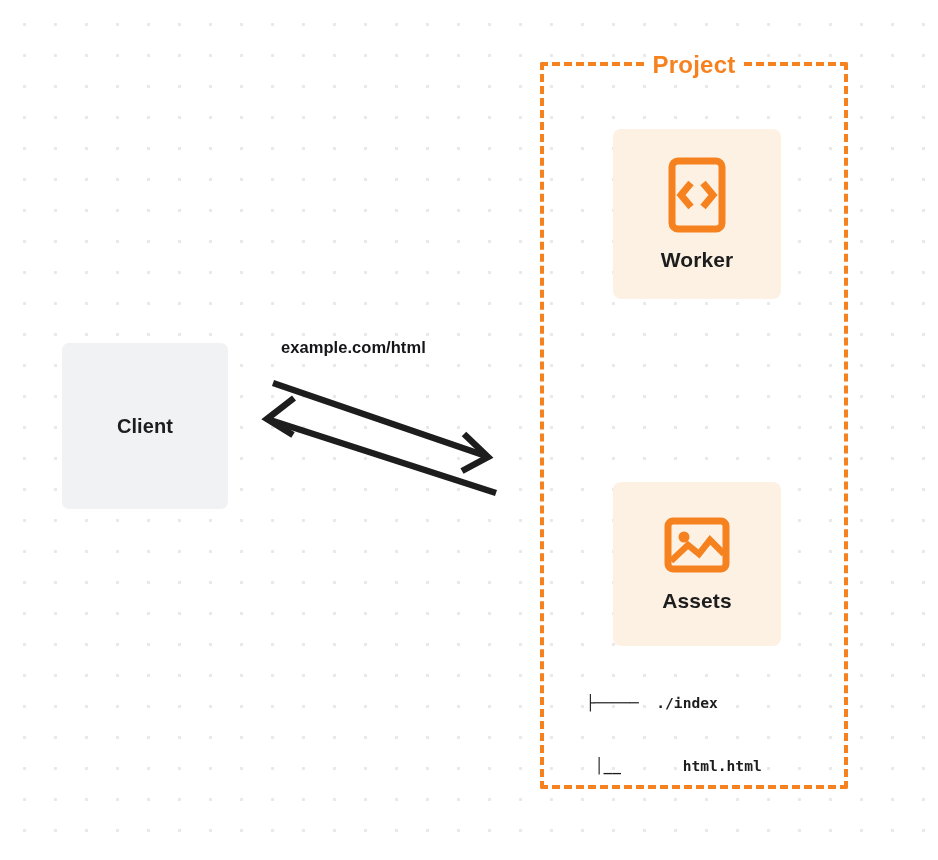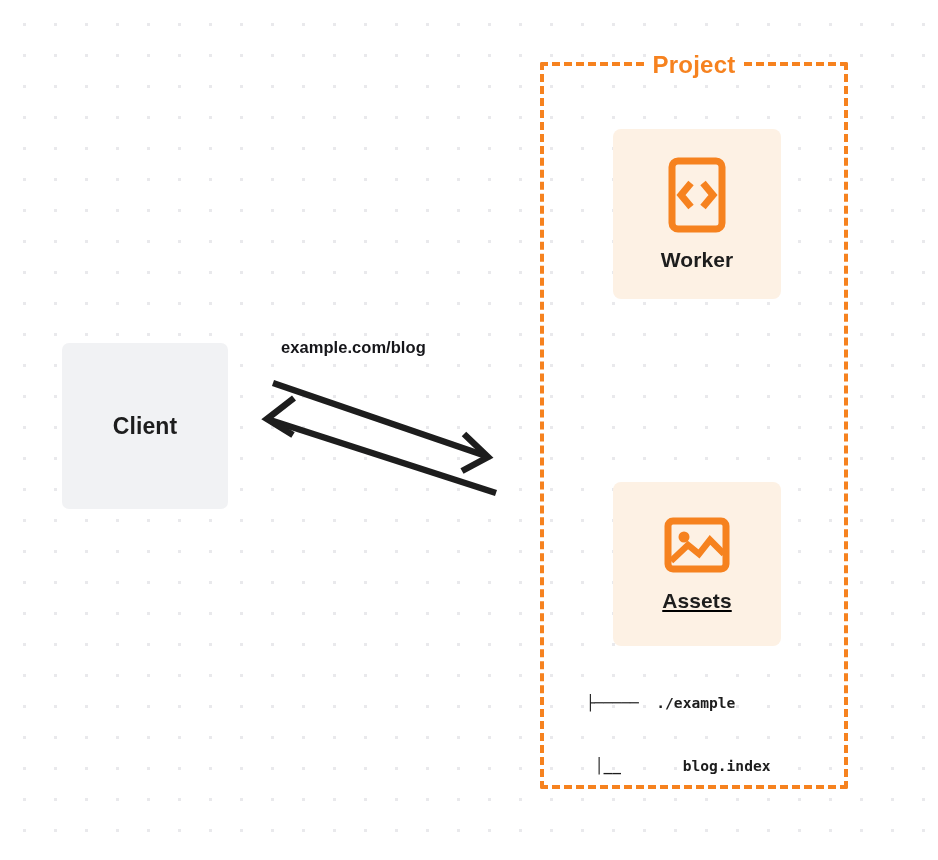--- a/index.html
+++ b/index.html
@@ -32,21 +32,21 @@
     top: 343px;
     width: 166px;
     height: 166px;
     background: #f1f2f4;
     border-radius: 7px;
     display: flex;
     align-items: center;
     justify-content: center;
   }
   .client-label {
-    font-size: 23px;
+    font-size: 20px;
     font-weight: 700;
     color: #1d1d1d;
     letter-spacing: 0.1px;
   }
 
   
   .request-label {
     position: absolute;
     left: 281px;
     top: 338px;
@@ -106,21 +106,20 @@
   }
   .card-worker {
     left: 613px;
     top: 129px;
     height: 170px;
   }
   .card-assets {
     left: 613px;
     top: 482px;
     height: 164px;
-    text-decoration: underline;
   }
   .card-icon {
     display: block;
     margin-bottom: 14px;
   }
   .card-label {
     font-size: 21px;
     font-weight: 700;
     color: #1d1d1d;
     letter-spacing: 0.1px;
@@ -144,21 +143,21 @@
 </style>
 </head>
 <body>
 
 <div id="canvas">
 
   <div class="client-node">
     <span class="client-label">Client</span>
   </div>
 
-  <div class="request-label">example.com/blog</div>
+  <div class="request-label">example.com/html</div>
 
   <svg class="arrows-svg" viewBox="0 0 270 160">
 
     <g>
       <line x1="23" y1="23" x2="236" y2="96" stroke="#1d1d1d" stroke-width="6.5" stroke-linecap="butt"></line>
       <polyline points="214,74 238,97 212,111" fill="none" stroke="#1d1d1d" stroke-width="6.5" stroke-linecap="butt" stroke-linejoin="miter"></polyline>
     </g>
 
     <g>
       <line x1="246" y1="133" x2="20" y2="60" stroke="#1d1d1d" stroke-width="6.5" stroke-linecap="butt"></line>
@@ -182,18 +181,18 @@
   <div class="card card-assets">
     <svg class="card-icon" width="68" height="60" viewBox="0 0 68 60">
       <rect x="5" y="6" width="58" height="48" rx="5" ry="5" fill="none" stroke="#f6821f" stroke-width="7"></rect>
       <circle cx="21" cy="22" r="5.5" fill="#f6821f"></circle>
       <polyline points="8,46 25,30 36,39 47,25 61,39" fill="none" stroke="#f6821f" stroke-width="6.5" stroke-linejoin="miter" stroke-linecap="butt"></polyline>
     </svg>
     <span class="card-label">Assets</span>
   </div>
 
   <div class="file-tree">
-    <span class="tree-line">├─────  ./example</span>
-    <span class="tree-line"> │__       blog.index</span>
+    <span class="tree-line">├─────  ./index</span>
+    <span class="tree-line"> │__       html.html</span>
     
   </div>
 
 </div>
 
 </body></html>

